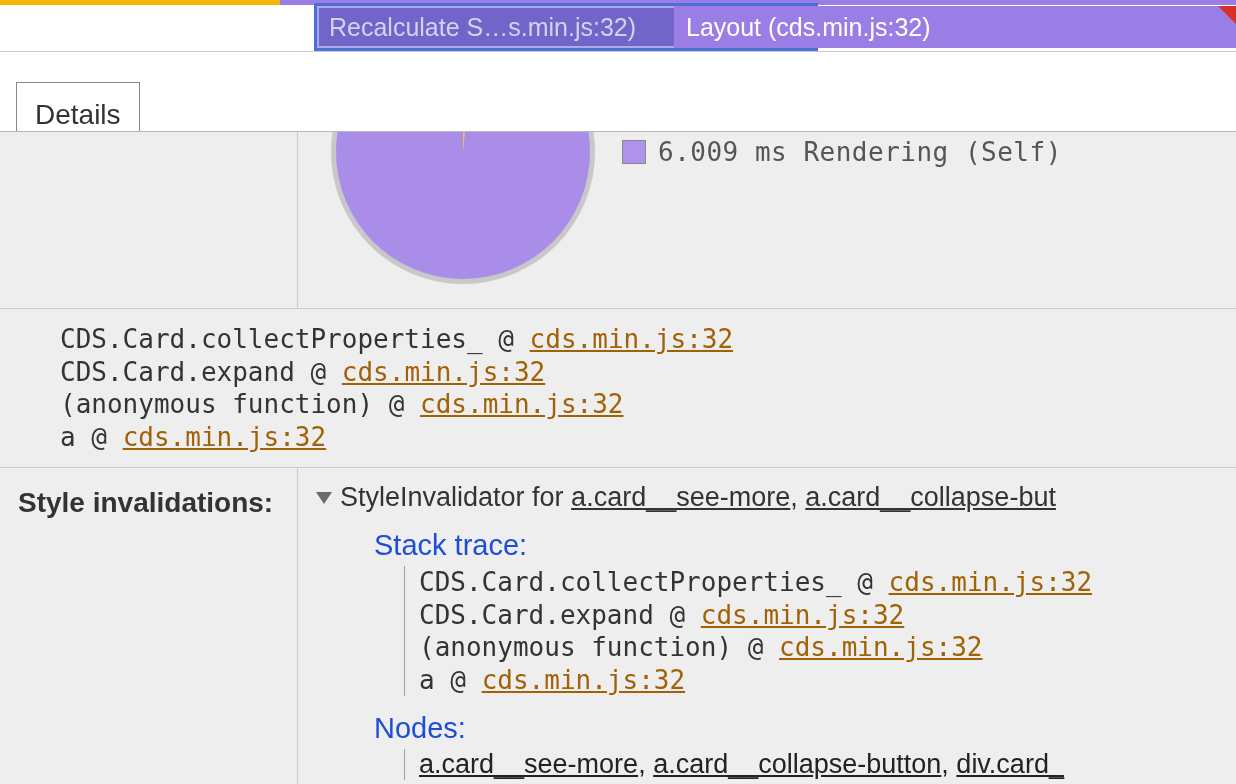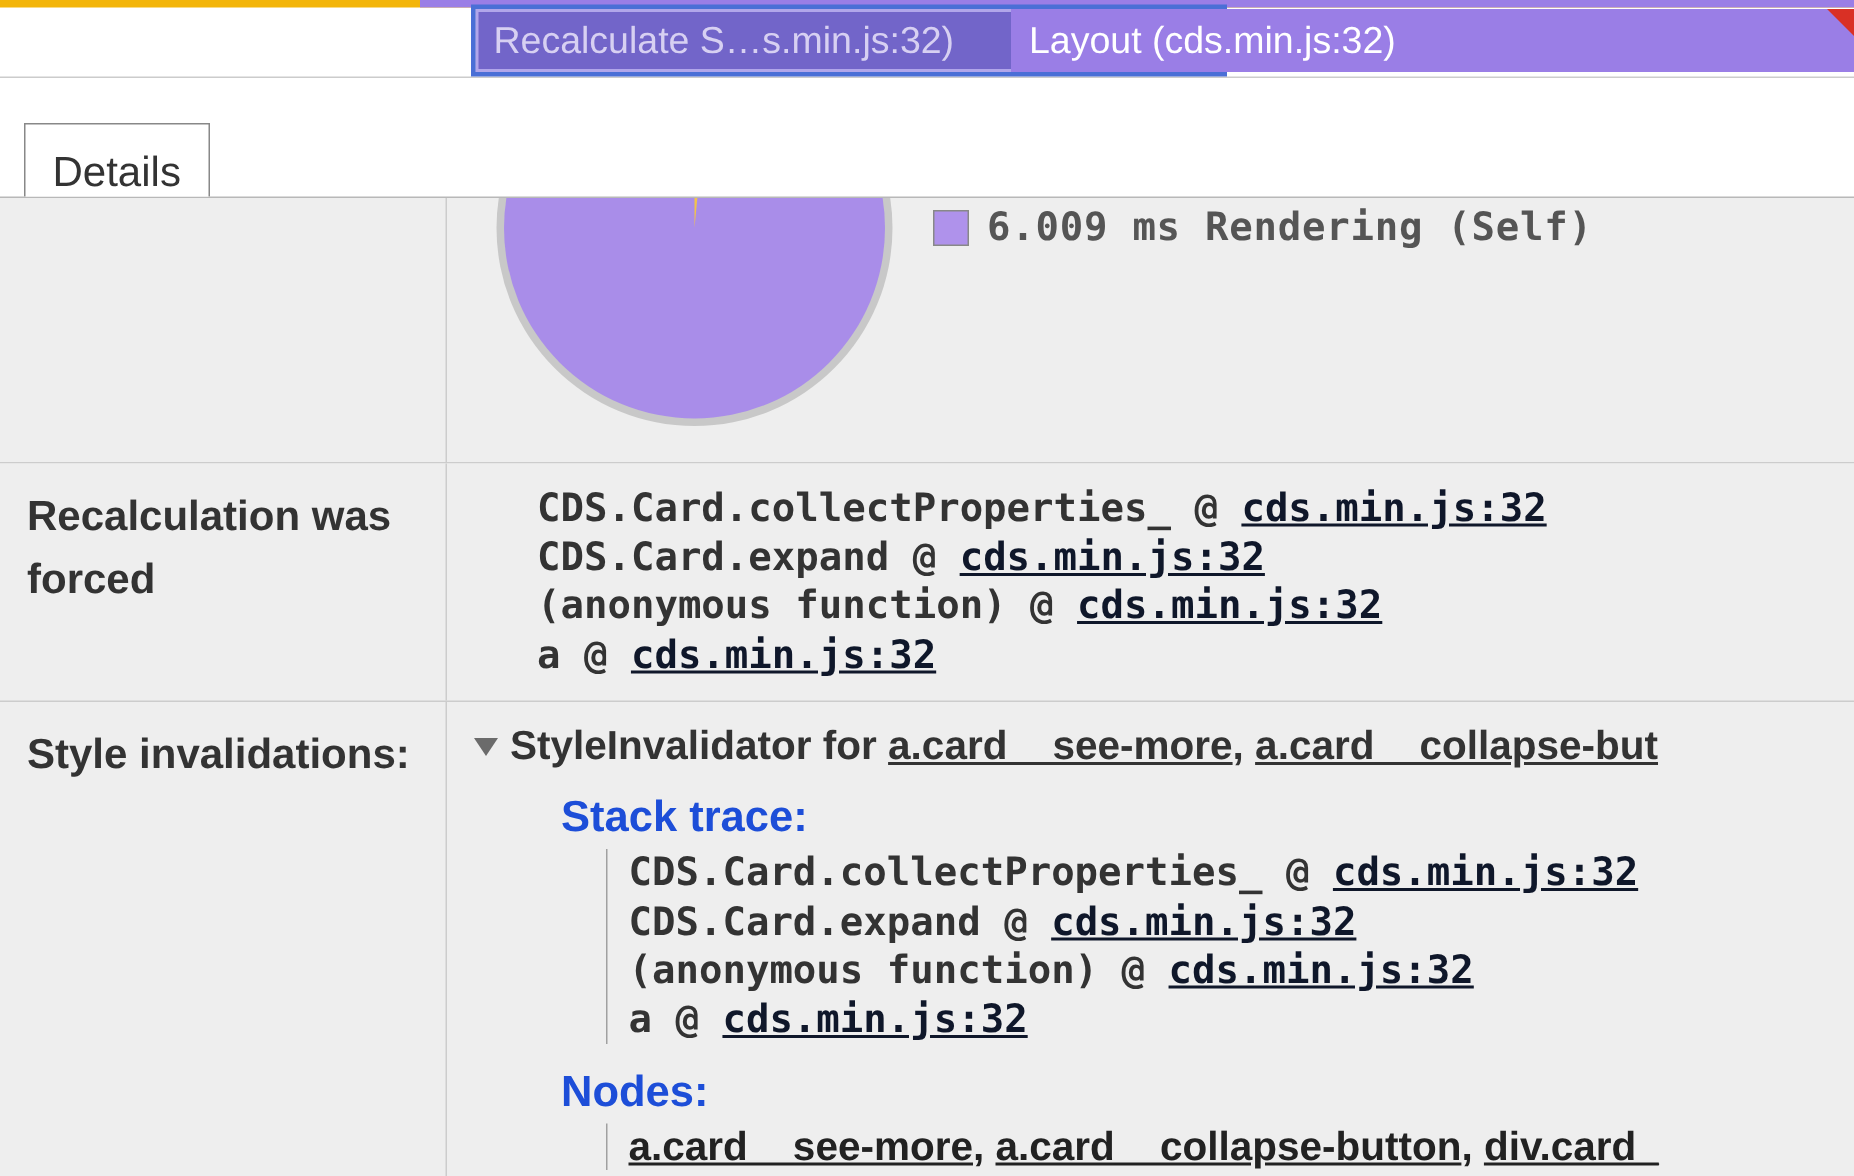--- a/index.html
+++ b/index.html
@@ -84,37 +84,36 @@
     font-weight: 600;
     color: #333;
     border-right: 1px solid #ccc;
     line-height: 1.5;
   }
   .detail-value {
     flex: 1;
     padding: 14px 0 14px 18px;
     position: relative;
     overflow: hidden;
-    font-weight: bold;
   }
 
   .pie-row { height: 177px; }
   .pie-row .detail-value { padding: 0 0 0 30px; display:flex; align-items:flex-start; }
   .pie-wrap { width: 280px; position:relative; }
   .pie-svg { position:absolute; top:-130px; left:0; }
 
   .legend { margin-left: 14px; margin-top: -6px; }
   .legend-item { display:flex; align-items:center; gap: 12px; height: 52px; }
   .swatch { width: 24px; height: 24px; border: 1px solid #888; }
   .sw-rendering { background: #af92eb; }
   .sw-scripting { background: #f2c34b; }
   .legend-text { font-size: 26px; color: #555; letter-spacing: 0.5px; }
 
   .stack-line { font-size: 26px; line-height: 1.25; color: #333; white-space: nowrap; }
-  .stack-link { text-decoration: underline; color: #0f172a; }
+  .stack-link { text-decoration: underline; color: #a16207; }
 
   .disclosure {
     display: inline-block;
     width: 0; height: 0;
     border-left: 8px solid transparent;
     border-right: 8px solid transparent;
     border-top: 12px solid #6b6b6b;
     margin-right: 8px;
     vertical-align: 2px;
   }
@@ -168,21 +167,20 @@
     <div class="legend mono">
       <div class="legend-item">
         <span class="swatch sw-rendering"></span>
         <span class="legend-text">6.009 ms Rendering (Self)</span>
       </div>
     </div>
   </div>
 </div>
 
 <div class="detail-row">
-  <div class="detail-label">Recalculation was forced</div>
   <div class="detail-value mono" style="padding-left:60px;">
     <div class="stack-line"><span>CDS.Card.collectProperties_ @ </span><a class="stack-link">cds.min.js:32</a></div>
     <div class="stack-line"><span>CDS.Card.expand @ </span><a class="stack-link">cds.min.js:32</a></div>
     <div class="stack-line"><span>(anonymous function) @ </span><a class="stack-link">cds.min.js:32</a></div>
     <div class="stack-line"><span>a @ </span><a class="stack-link">cds.min.js:32</a></div>
   </div>
 </div>
 
 <div class="detail-row" style="border-bottom:none;">
   <div class="detail-label">Style invalidations:</div>

